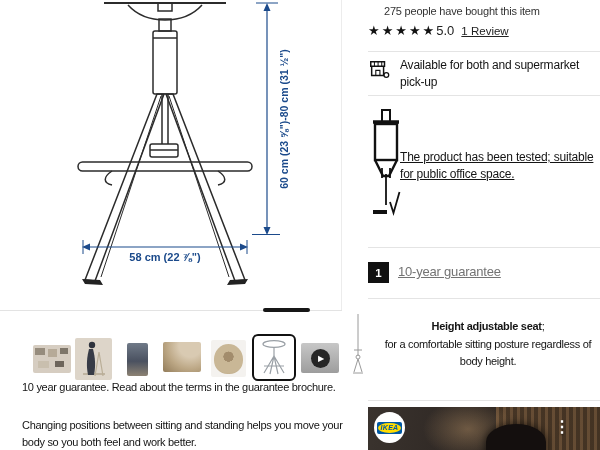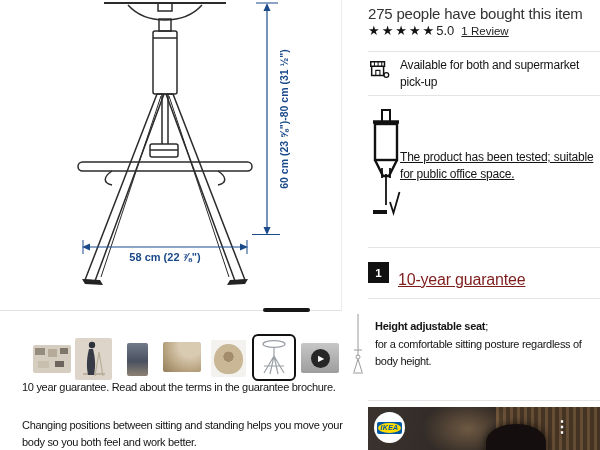--- a/index.html
+++ b/index.html
@@ -29,34 +29,34 @@
   .t3 { background:linear-gradient(180deg,#707a88 0%,#4a5160 55%,#8c8273 100%); }
   .t4 { background:radial-gradient(circle at 72% 12%, #d9cab2 30%, #bca785 62%, #97815f 95%); }
   .t5 { background:#f4f2ef; display:flex; align-items:center; justify-content:center; }
   .t5-seat { width:29px; height:30px; background:radial-gradient(circle at 50% 42%, #a28c6c 0 22%, #c9b796 23% 70%, #b3a080 100%); border-radius:50% 50% 46% 46%; }
   .t7 { background:linear-gradient(180deg,#c7c7c7,#9d9d9d); display:flex; align-items:center; justify-content:center; }
   .play-circle { width:19px; height:19px; background:#262626; border-radius:50%; color:#fff; font-size:8px; display:flex; align-items:center; justify-content:center; padding-left:2px; }
 
   .desc-para { position:absolute; left:22px; font-size:11px; letter-spacing:-0.3px; line-height:1.55; color:#141414; }
 
   
-  .bought { position:absolute; left:368px; top:5px; font-size:15px; letter-spacing:-0.2px; color:#333; }
+  .bought { position:absolute; left:384px; top:5px; font-size:11px; letter-spacing:-0.2px; color:#333; }
   .rating-row { position:absolute; left:368px; top:23px; display:flex; align-items:center; }
   .stars { font-size:13px; letter-spacing:2px; color:#111; }
   .rating-val { font-size:13px; margin-left:0; color:#222; }
   .review-link { font-size:11.5px; margin-left:7px; color:#222; text-decoration:underline; cursor:pointer;text-align:center; }
 
   .r-text { position:absolute; font-size:12px; letter-spacing:-0.2px; line-height:1.4; color:#141414; }
   .r-link { text-decoration:underline; cursor:pointer; }
 
   .badge-10 { position:absolute; left:368px; top:262px; width:21px; height:21px; background:#111; color:#fff;
               font-size:11.5px; font-weight:bold; display:flex; align-items:center; justify-content:center; }
-  .guarantee-link { position:absolute; left:398px; top:271px; font-size:16px; letter-spacing:-0.2px; text-decoration:underline; cursor:pointer; color:#7f1d1d; }
-
-  .ha-text { position:absolute; left:375px; top:318px; width:226px; font-size:11px; letter-spacing:-0.3px; line-height:1.6; color:#141414; }
+  .guarantee-link { position:absolute; left:398px; top:264px; font-size:13px; letter-spacing:-0.2px; text-decoration:underline; cursor:pointer; color:#737373; }
+
+  .ha-text { position:absolute; left:375px; top:318px; width:226px; font-size:11px; letter-spacing:-0.3px; line-height:1.6; color:#141414;text-align:center; }
   .ha-bold { font-weight:bold; }
 
   
   #video { position:absolute; left:368px; top:407px; width:232px; height:43px; overflow:hidden; cursor:pointer;
            background:linear-gradient(100deg,#3a332e 0%,#2e2723 45%,#231d19 100%); }
   #video .slats { position:absolute; right:0; top:0; width:104px; height:100%;
            background:repeating-linear-gradient(90deg,#7a5b3c 0 3px,#4e3a26 3px 7px); opacity:.75; }
   #video .glow { position:absolute; left:55px; top:-8px; width:90px; height:60px;
            background:radial-gradient(closest-side, rgba(214,170,118,.38), rgba(0,0,0,0)); }
   #video .head { position:absolute; left:118px; bottom:-10px; width:60px; height:36px; background:#140f0e;

